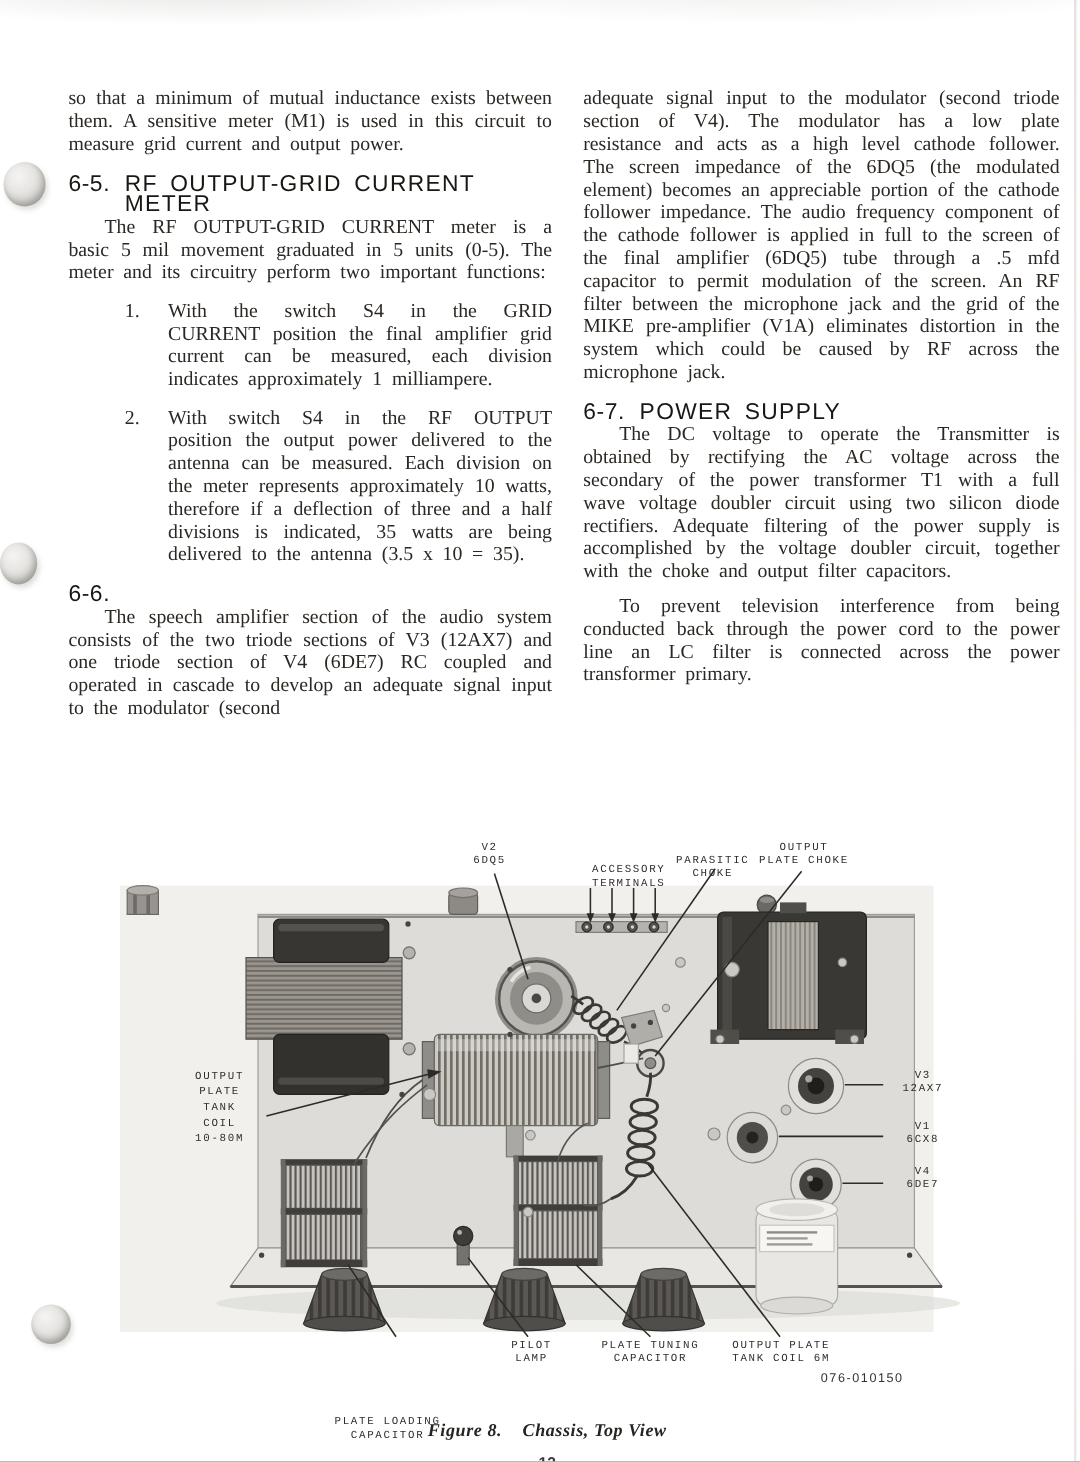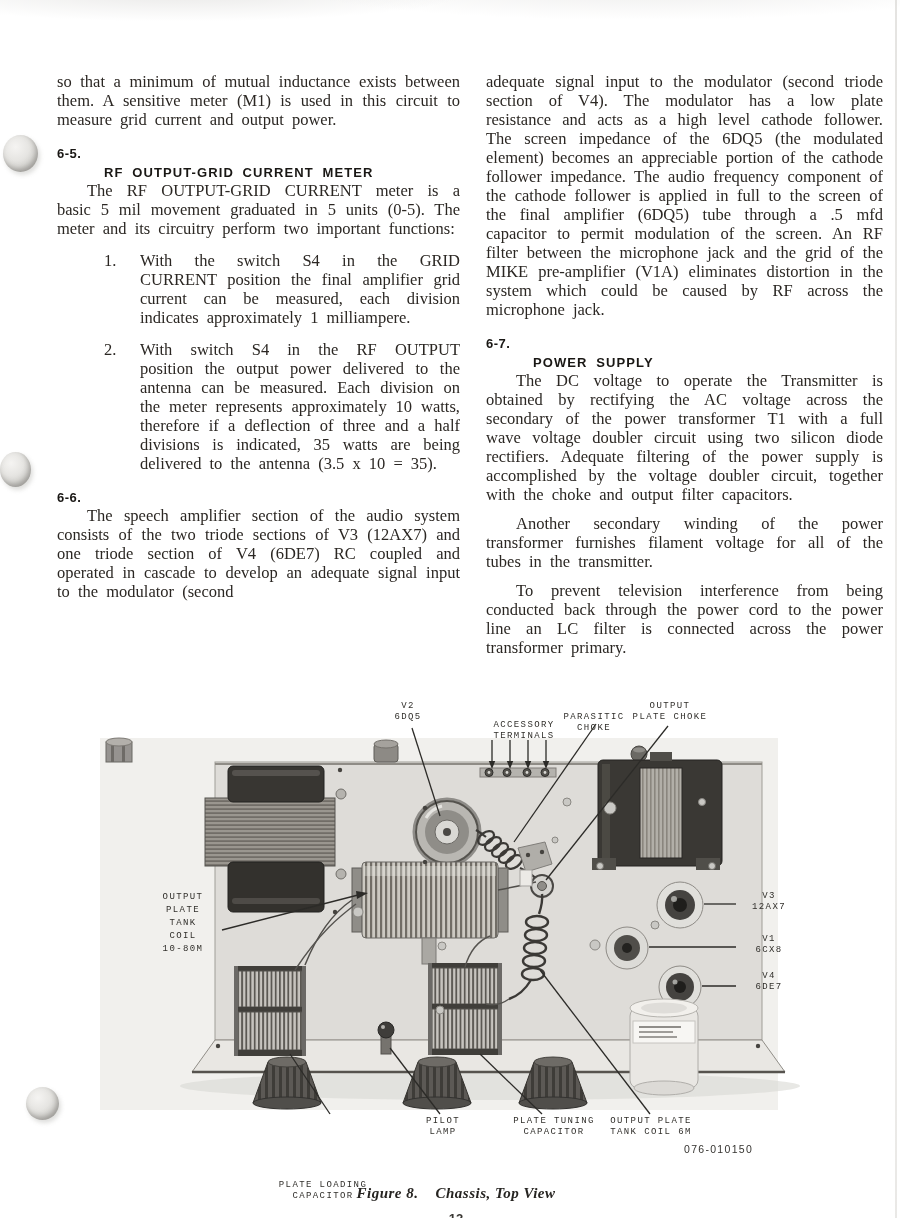--- a/index.html
+++ b/index.html
@@ -21,24 +21,24 @@
 
   
   .col{position:absolute;top:72px;font-family:"Liberation Serif",serif;
        font-size:16.5px;line-height:19px;text-align:justify;word-spacing:4px;color:#2b2723;}
   #col-left{left:57px;width:403px;}
   #col-right{left:486px;width:397px;}
   .col p{margin:0;}
   .mt{margin-top:12px;}
   .ind{text-indent:30px;}
   .sec{display:flex;margin:16px 0 0 0;text-align:left;
-       font-family:"Liberation Sans",sans-serif;font-weight:bold;font-size:13px;line-height:17px;
+       font-family:"Liberation Sans",sans-serif;font-weight:normal;font-size:19px;line-height:17px;
        letter-spacing:1.1px;word-spacing:4px;color:#191714;}
   .sec .num{flex:none;width:47px;letter-spacing:.5px;}
-  .sec .txt{flex:1;white-space:pre-line;margin-top:19px;}
+  .sec .txt{flex:1;white-space:pre-line;}
   .li{display:flex;margin:13px 0 0 47px;}
   .li .linum{flex:none;width:36px;}
   .li .litext{flex:1;text-align:justify;}
 
   
   #figure-photo{position:absolute;left:90px;top:690px;width:720px;height:470px;}
   .flabel{position:absolute;font-family:Liberation Mono, monospace;font-size:9px;line-height:11px;
           letter-spacing:1.4px;color:#312f2b;text-align:center;white-space:pre-line;}
   #photo-id{position:absolute;left:684px;top:1143px;font-family:"Liberation Sans",sans-serif;
             font-size:10.5px;letter-spacing:1.3px;color:#35332f;}
@@ -80,21 +80,20 @@
     <p class="mt ind">The speech amplifier section of the audio system consists of the two triode sections of V3 (12AX7) and one triode section of V4 (6DE7) RC coupled and operated in cascade to develop an adequate signal input to the modulator (second</p>
   </div>
 
   <div id="col-right" class="col">
     <p>adequate signal input to the modulator (second triode section of V4). The modulator has a low plate resistance and acts as a high level cathode follower. The screen impedance of the 6DQ5 (the modulated element) becomes an appreciable portion of the cathode follower impedance. The audio frequency component of the cathode follower is applied in full to the screen of the final amplifier (6DQ5) tube through a .5 mfd capacitor to permit modulation of the screen. An RF filter between the microphone jack and the grid of the MIKE pre-amplifier (V1A) eliminates distortion in the system which could be caused by RF across the microphone jack.</p>
     <div class="sec">
       <span class="num">6-7.</span>
       <span class="txt">POWER SUPPLY</span>
     </div>
     <p class="mt ind">The DC voltage to operate the Transmitter is obtained by rectifying the AC voltage across the secondary of the power transformer T1 with a full wave voltage doubler circuit using two silicon diode rectifiers. Adequate filtering of the power supply is accomplished by the voltage doubler circuit, together with the choke and output filter capacitors.</p>
-    <p class="ind" style="margin-top:10px">Another secondary winding of the power transformer furnishes filament voltage for all of the tubes in the transmitter.</p>
     <p class="ind" style="margin-top:10px">To prevent television interference from being conducted back through the power cord to the power line an LC filter is connected across the power transformer primary.</p>
   </div>
 
   <svg id="figure-photo" viewBox="0 0 720 470">
     <defs>
       <pattern id="lam" width="8" height="4" patternUnits="userSpaceOnUse">
         <rect width="8" height="4" fill="#9a968f"></rect>
           <rect y="2.3" width="8" height="1.6" fill="#6d6963"></rect>
       </pattern>
       <pattern id="coilv" width="5" height="90" patternUnits="userSpaceOnUse">
@@ -354,21 +353,21 @@
   <div class="flabel" style="left:740px;top:891px;width:58px">V3
 12AX7</div>
   <div class="flabel" style="left:740px;top:934px;width:58px">V1
 6CX8</div>
   <div class="flabel" style="left:740px;top:971px;width:58px">V4
 6DE7</div>
   <div class="flabel" style="left:262px;top:1180px;width:122px">PLATE LOADING
 CAPACITOR</div>
   <div class="flabel" style="left:412px;top:1116px;width:62px">PILOT
 LAMP</div>
-  <div class="flabel" style="left:492px;top:1116px;width:124px">PLATE TUNING
+  <div class="flabel" style="left:480px;top:1116px;width:124px">PLATE TUNING
 CAPACITOR</div>
   <div class="flabel" style="left:588px;top:1116px;width:126px">OUTPUT PLATE
 TANK COIL 6M</div>
 
   <div id="photo-id">076-010150</div>
   <div id="figure-caption">Figure 8.    Chassis, Top View</div>
   <div id="page-number">12</div>
 
 </div>
 

